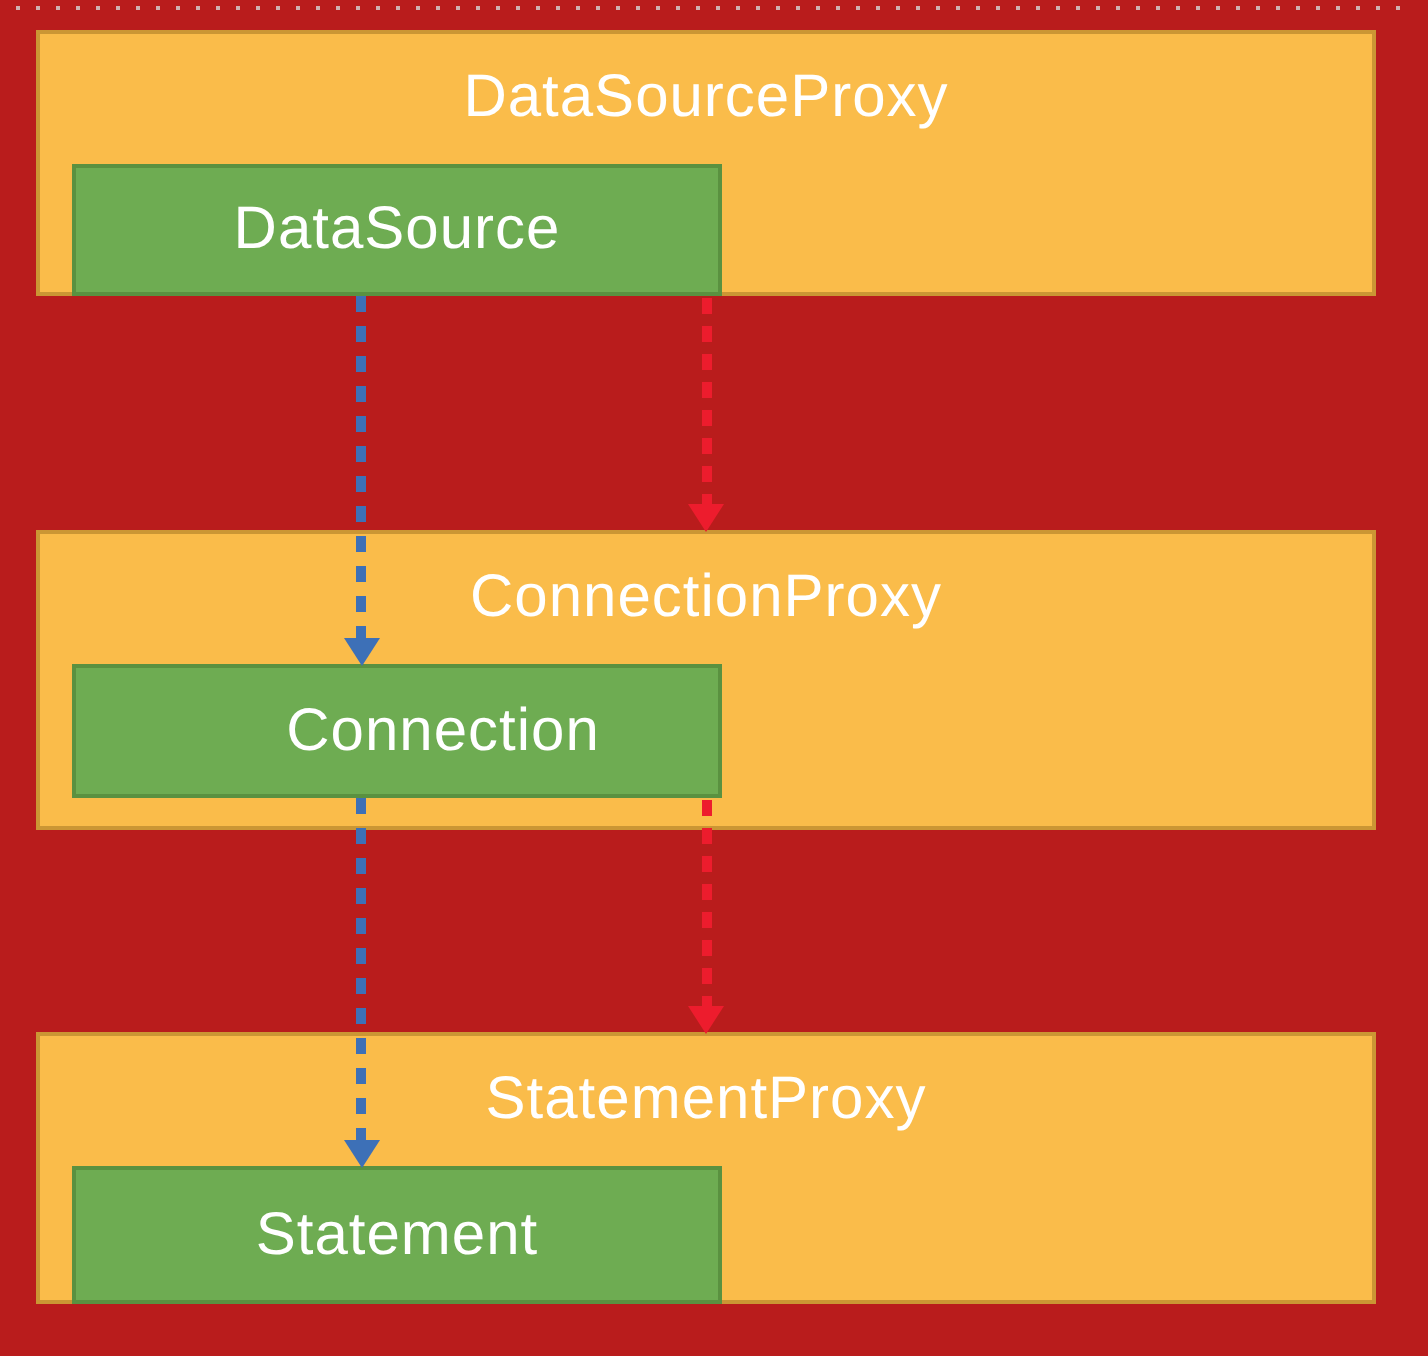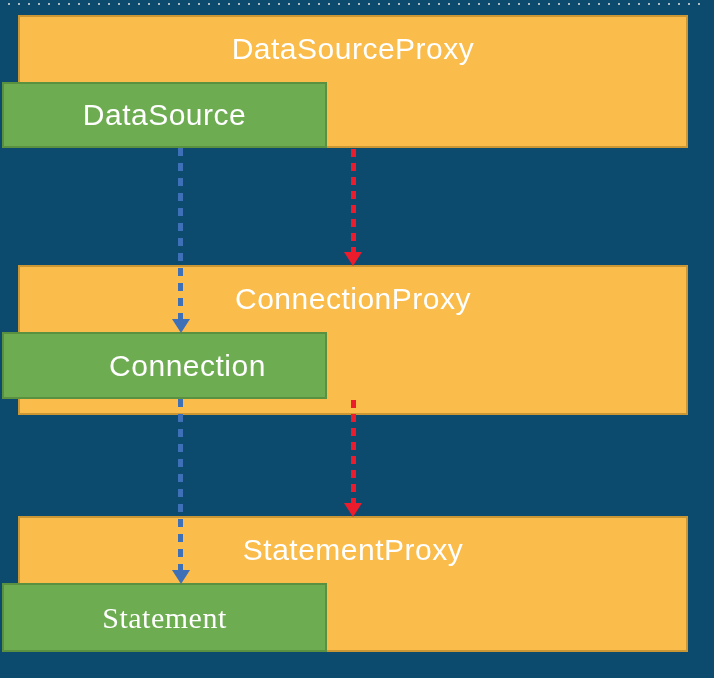--- a/index.html
+++ b/index.html
@@ -8,21 +8,21 @@
     --inner-fill:   #6EAC52;
     --inner-border: #5A9140;
     --arrow-blue:   #3D70B7;
     --arrow-red:    #ED1C2D;
     --label-text:   #FFFFFF;
   }
   html, body { margin:0; padding:0; background:#ffffff; }
   .canvas {
     position:relative;
     width:714px; height:678px;
-    background:#0c4a6e;
+    background:#b91c1c;
     overflow:hidden;
     font-family:"Liberation Sans", sans-serif;
   }
   .top-dots {
     position:absolute; top:3px; left:8px; width:698px; height:2px;
     background:repeating-linear-gradient(to right, #d6d6d6 0 2px, transparent 2px 10px);
     opacity:.8;
   }
   .proxy-bar {
     position:absolute; left:18px; width:670px;
@@ -30,34 +30,34 @@
     border:2px solid var(--proxy-border);
     box-sizing:border-box;
   }
   .proxy-label {
     position:absolute; left:0; right:0; top:0; height:63px;
     display:flex; align-items:center; justify-content:center;
     color:var(--label-text); font-size:30px; letter-spacing:0.5px;
     white-space:nowrap;
   }
   .inner-box {
-    position:absolute; left:2px; width:325px;
+    position:absolute; left:36px; width:325px;
     background:var(--inner-fill);
     border:2px solid var(--inner-border);
     box-sizing:border-box;
     display:flex; align-items:center; justify-content:center;
     color:var(--label-text); font-size:30px; letter-spacing:0.5px;
     white-space:nowrap;
   }
   #proxy-bar-1 { top:15px;  height:133px; }
   #proxy-bar-2 { top:265px; height:150px; }
   #proxy-bar-3 { top:516px; height:136px; }
   #inner-box-1 { top:82px;  height:66px; }
   #inner-box-2 { top:332px; height:67px;padding-left:46px; }
-  #inner-box-3 { top:583px; height:69px;font-family:Liberation Serif, serif; }
+  #inner-box-3 { top:583px; height:69px; }
 
   .dash-line { position:absolute; width:5px; z-index:5; }
   .dash-blue { left:178px;
     background:repeating-linear-gradient(to bottom, var(--arrow-blue) 0 8px, transparent 8px 15px); }
   .dash-red  { left:351px;
     background:repeating-linear-gradient(to bottom, var(--arrow-red) 0 8px, transparent 8px 14px); }
   #blue-line-1 { top:148px; height:172px; }
   #red-line-1  { top:149px; height:105px; }
   #blue-line-2 { top:399px; height:172px; }
   #red-line-2  { top:400px; height:105px; }

